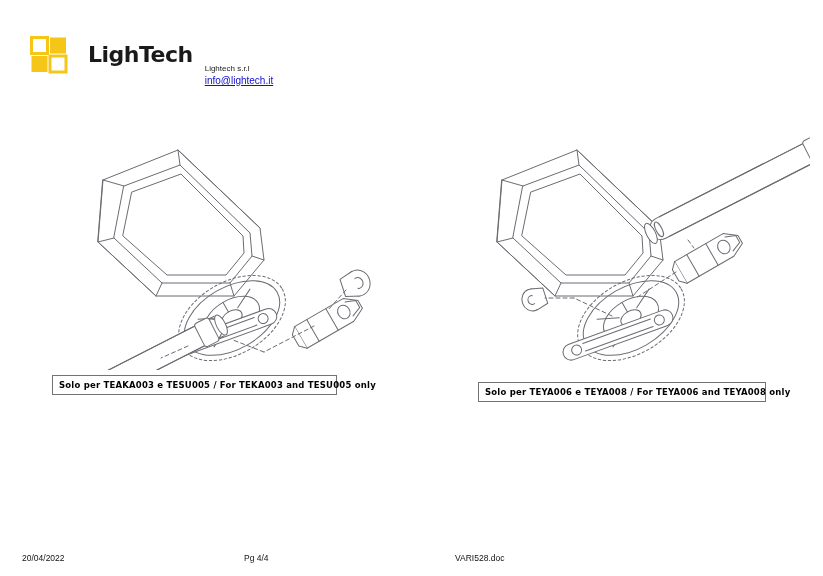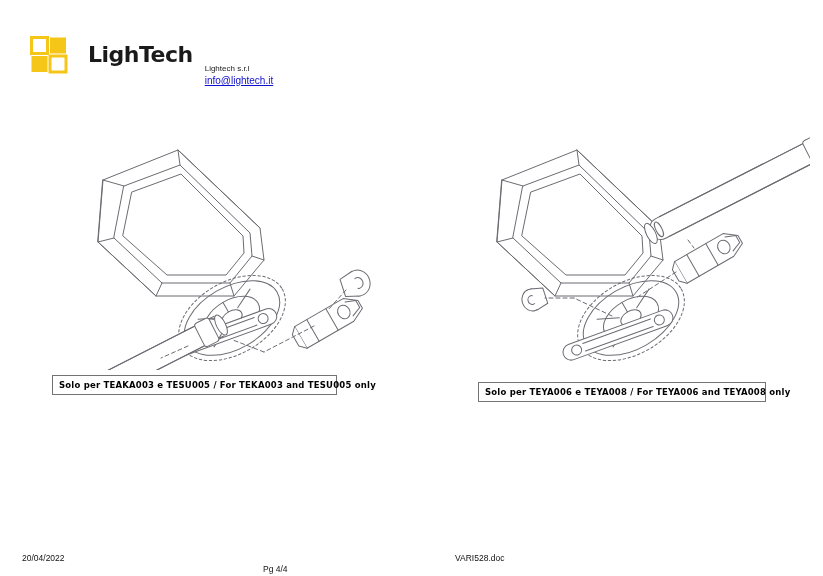--- a/index.html
+++ b/index.html
@@ -86,21 +86,21 @@
     left: 0;
     right: 0;
     top: 553px;
     height: 20px;
     font-size: 8.5px;
     font-family: "Liberation Sans", sans-serif;
     color: #111;
   }
   .footer span { position: absolute; white-space: nowrap; }
   .f-date { left: 22px; }
-  .f-page { left: 263px; margin-top: 11px; }
+  .f-page { left: 244px; }
   .f-file { left: 455px; }
 </style>
 </head>
 <body>
 
 <div class="logo-block">
   <div class="logo-mark">
     <svg width="38" height="38" viewBox="0 0 38 38" aria-hidden="true">
       <rect x="1.5" y="1.5" width="16" height="16" fill="none" stroke="#f5c518" stroke-width="3"></rect>
       <rect x="20" y="1.5" width="16" height="16" fill="#f5c518"></rect>

